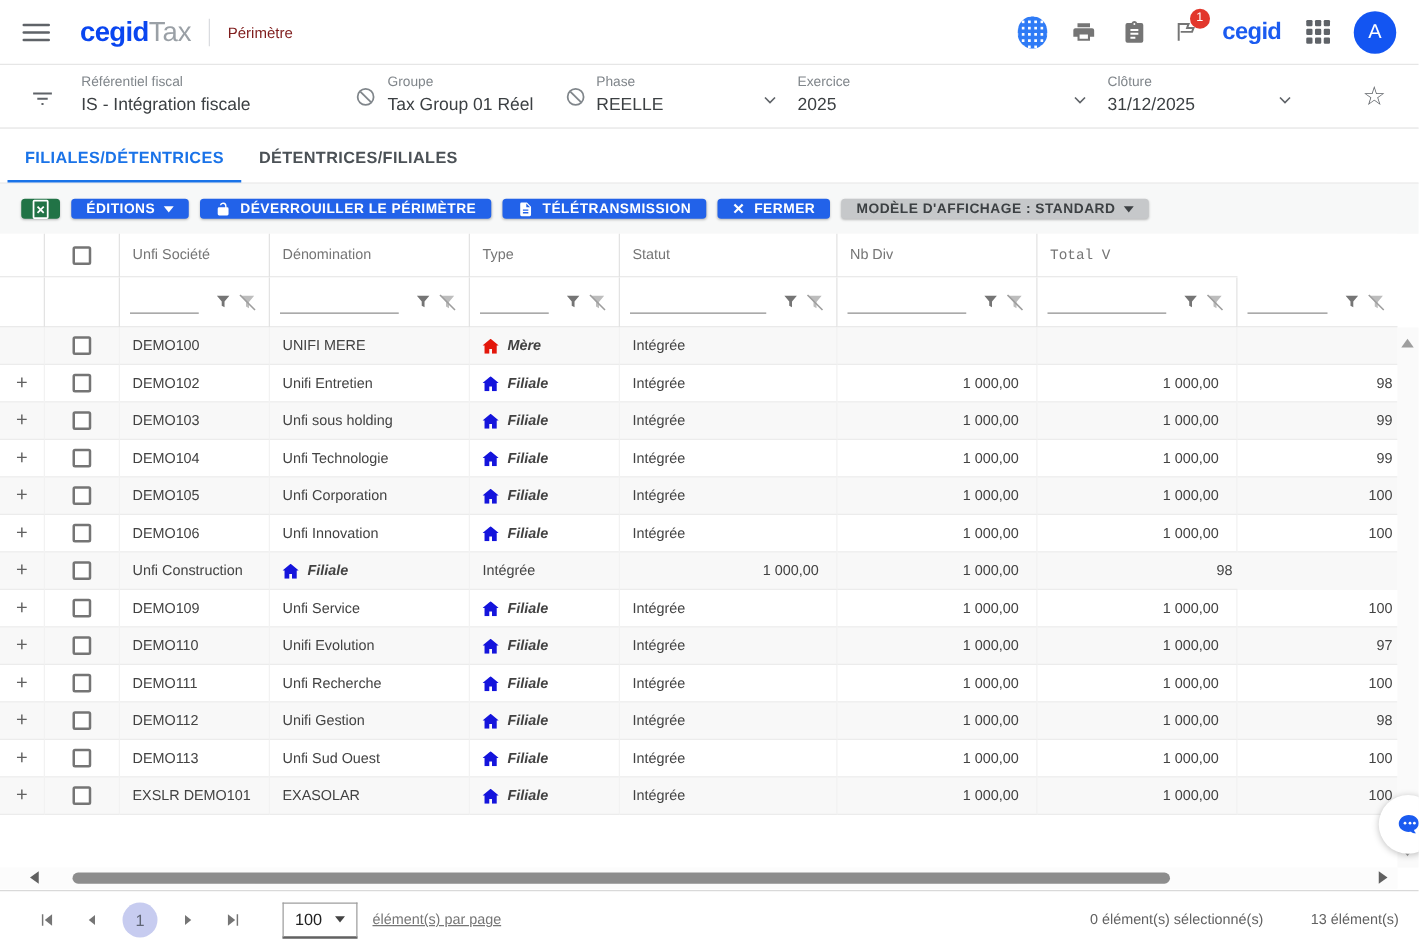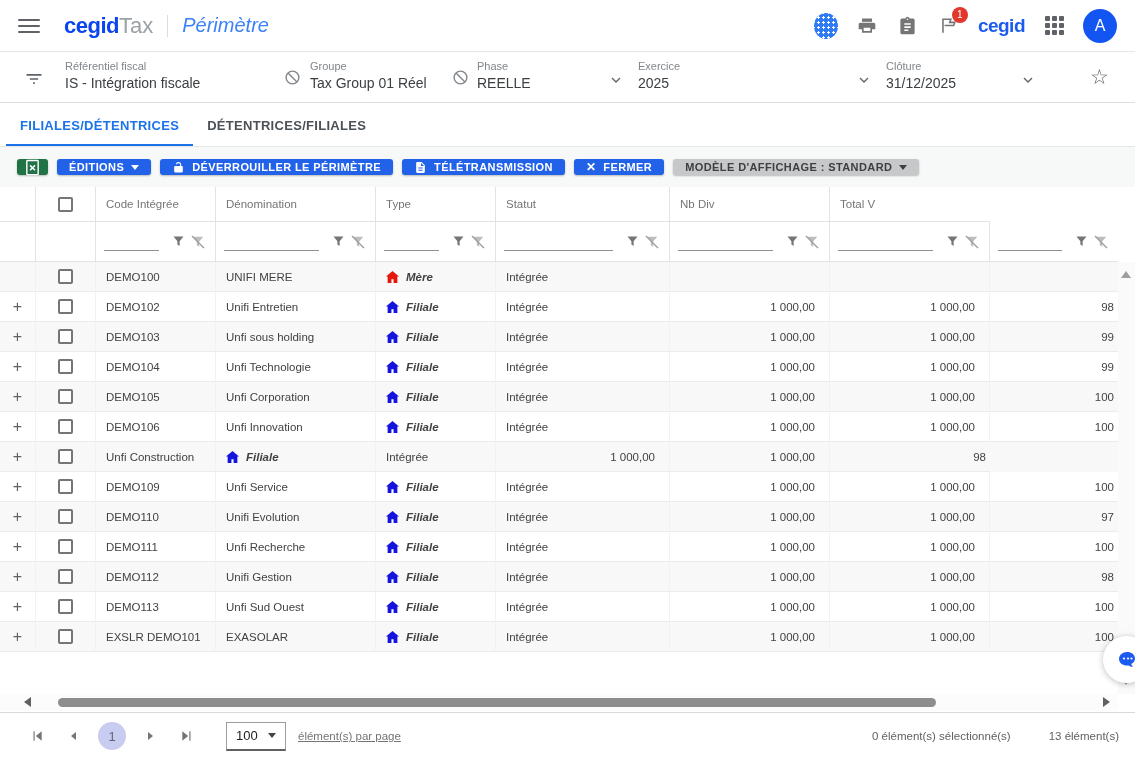--- a/index.html
+++ b/index.html
@@ -10,21 +10,21 @@
     color:#3c4043;
   }
   
   .app-header { position:absolute; top:0; left:0; width:1135px; height:52px;
     border-bottom:1px solid #e6e6e6; display:flex; align-items:center; padding:0 18px; background:#fff; }
   .hamburger { width:22px; display:flex; flex-direction:column; gap:4px; cursor:pointer; margin-right:24px; }
   .hamburger span { height:2px; background:#5f6368; border-radius:1px; }
   .brand { font-size:22px; font-weight:bold; color:#0a46f0; letter-spacing:-0.5px; }
   .brand-suffix { font-size:22px; color:#9aa0a6; font-weight:400; }
   .hdr-divider { width:1px; height:22px; background:#dadce0; margin:0 14px; }
-  .page-title { font-size:20px; color:#3b82f6;font-style:italic; }
+  .page-title { font-size:12px; color:#7f1d1d; }
   .hdr-right { margin-left:auto; display:flex; align-items:center; gap:17px; }
   .icon-btn { width:24px; height:24px; display:flex; align-items:center; justify-content:center; cursor:pointer; position:relative; }
   .globe-circle { width:26px; height:26px; border-radius:50%; background:#2f7bf6;
     background-image:radial-gradient(#ffffff 1px, rgba(255,255,255,0) 1.4px); background-size:5px 5px; background-position:2px 2px; }
   .badge { position:absolute; top:-7px; right:-7px; min-width:16px; height:16px; border-radius:8px;
     background:#e2372c; color:#fff; font-size:10px; display:flex; align-items:center; justify-content:center; padding:0 4px; }
   .cegid-mini { font-size:19px; font-weight:bold; color:#1b5bf0; letter-spacing:-0.5px; }
   .apps-grid { display:grid; grid-template-columns:repeat(3,5px); grid-template-rows:repeat(3,5px); gap:2px; }
   .apps-grid i { background:#5f6368; border-radius:1px; }
   .avatar { width:34px; height:34px; border-radius:50%; background:#1355f2; color:#fff; font-size:16px;
@@ -49,21 +49,21 @@
     letter-spacing:0.4px; color:#fff; background:#2262e9; padding:0 12px; display:inline-flex; align-items:center;
     gap:7px; cursor:pointer; box-shadow:0 1px 2px rgba(0,0,0,0.25); }
   .btn.gray { background:#c6c8ca; color:#3c4043; }
   .btn.excel { background:#217346; width:31px; padding:0; justify-content:center; }
   .caret { width:0; height:0; border-left:4px solid transparent; border-right:4px solid transparent; border-top:5px solid currentColor; }
   
   .tgrid { display:grid; grid-template-columns:36px 60px 120px 160px 120px 174px 160px 160px 128px; width:1118px; }
   .thead { position:absolute; top:187px; left:0; background:#fff; }
   .thead .hc { height:35px; border-bottom:1px solid #e3e3e3; border-right:1px solid #e3e3e3;
     display:flex; align-items:center; padding-left:10px; font-size:11.5px; color:#757575; }
-  .thead .hc:last-child { border-right:none; }
+  .thead .hc:last-child { border-right:none;font-family:Liberation Mono, monospace; }
   .filterrow { position:absolute; top:222px; left:0; background:#fff; }
   .filterrow .fc { height:40px; border-bottom:1px solid #e3e3e3; border-right:1px solid #e3e3e3;
     display:flex; align-items:center; padding:0 8px; }
   .filterrow .fc:last-child { border-right:none; }
   .f-input { flex:1; min-width:20px; height:18px; border:none; border-bottom:1px solid #8f8f8f; background:transparent;
     font-family:inherit; font-size:12px; margin-right:8px; outline:none; }
   .f-ic { width:18px; height:18px; flex:0 0 auto; margin-left:2px; cursor:pointer; display:flex; align-items:center; justify-content:center; }
   .tbody { position:absolute; top:262px; left:0; }
   .trow { display:grid; grid-template-columns:36px 60px 120px 160px 120px 174px 160px 160px 128px; width:1118px; height:30px; background:#fff; }
   .trow.alt { background:#f8f8f8; }
@@ -246,21 +246,21 @@
     <span>MODÈLE D'AFFICHAGE : STANDARD</span>
       <span class="caret"></span>
   </button>
 </div>
 
 <div class="tgrid thead">
     <div class="hc"></div>
     <div class="hc" style="justify-content: center; padding-left: 0px;">
       <div class="cbx"></div>
     </div>
-    <div class="hc">Code Intégrée</div>
+    <div class="hc">Unfi Société</div>
     <div class="hc">Dénomination</div>
     <div class="hc">Type</div>
     <div class="hc">Statut</div>
     <div class="hc">Nb Div</div>
     <div class="hc">Total V</div>
   </div>
 <div class="tgrid filterrow">
     <div class="fc"></div>
     <div class="fc"></div>
     <div class="fc">

